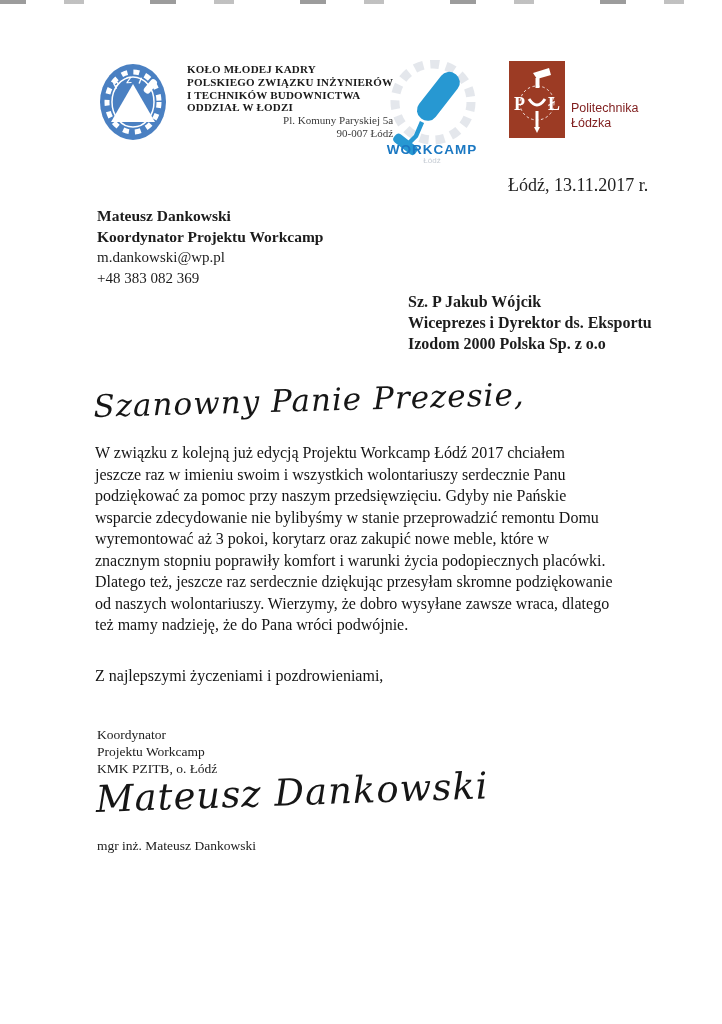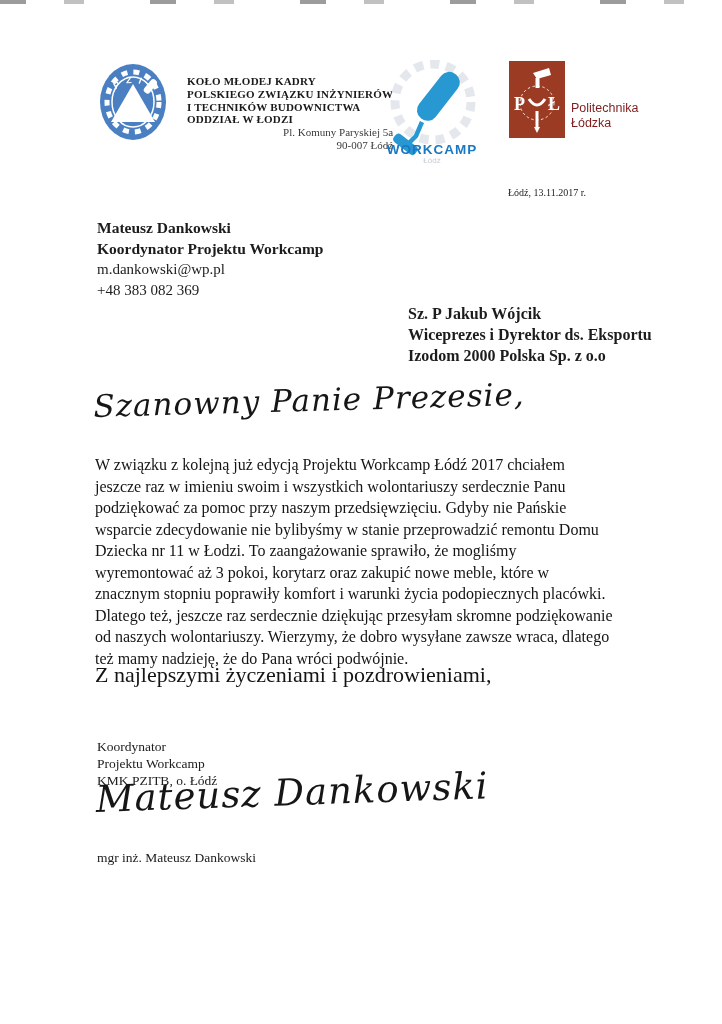--- a/index.html
+++ b/index.html
@@ -10,51 +10,51 @@
     font-family:"Liberation Serif", serif;color:#1c1c1c;
   }
   .scan-edge-top{
     position:absolute;top:0;left:0;width:100%;height:4px;opacity:.55;
     background:repeating-linear-gradient(90deg,
       rgba(30,30,30,.8) 0 26px, transparent 26px 64px,
       rgba(30,30,30,.5) 64px 84px, transparent 84px 150px);
   }
   .abs{position:absolute;}
   .nowrap{white-space:nowrap;}
-  .serif{font-family:"Liberation Serif", serif;margin-top:12px;}
+  .serif{font-family:"Liberation Serif", serif;}
   .sans{font-family:"Liberation Sans", sans-serif;}
   .bold{font-weight:bold;}
 
   
   .org-block{left:187px;top:63px;font-size:11px;line-height:12.8px;color:#1a1a1a;}
   .org-line{font-weight:bold;letter-spacing:.2px;}
   .org-addr{font-weight:normal;color:#3a3a3a;text-align:right;}
   .tul-name{left:571px;top:101px;font-size:12.5px;line-height:15px;color:#7f1d1d;}
 
   
-  .date-line{left:508px;top:175px;font-size:10px;color:#222;}
+  .date-line{left:508px;top:175px;font-size:18px;color:#222;}
 
   
   .sender{left:97px;top:206px;font-size:15.5px;line-height:20.5px;}
   .sender .plain{font-size:15px;}
 
   
   .recipient{left:408px;top:291px;font-size:16px;line-height:21px;font-weight:bold;}
 
   
   .hand{
     font-family:"DejaVu Serif", serif;font-style:italic;color:#161616;
     letter-spacing:1px;
   }
   .greeting{left:93px;top:388px;font-size:31px;transform:rotate(-1.6deg);transform-origin:left top;}
   .signature-script{left:95px;top:778px;font-size:37px;transform:rotate(-2deg);transform-origin:left top;}
 
   
   .body-text{left:95px;top:442px;font-size:16px;line-height:21.5px;color:#141414;}
-  .closing{left:95px;top:650px;font-size:22px;color:#141414;}
+  .closing{left:95px;top:667px;font-size:16px;color:#141414;}
 
   
   .role-block{left:97px;top:726px;font-size:13.5px;line-height:17px;color:#202020;}
   .printed-name{left:97px;top:838px;font-size:13.5px;color:#202020;}
 </style>
 </head>
 <body>
 
 <div class="page">
 
@@ -130,21 +130,20 @@
     <div class="nowrap">Izodom 2000 Polska Sp. z o.o</div>
   </div>
 
   <div class="abs greeting hand nowrap">Szanowny Panie Prezesie,</div>
 
   <div class="abs body-text serif">
     <div class="nowrap">W związku z kolejną już edycją Projektu Workcamp Łódź 2017 chciałem</div>
     <div class="nowrap">jeszcze raz w imieniu swoim i wszystkich wolontariuszy serdecznie Panu</div>
     <div class="nowrap">podziękować za pomoc przy naszym przedsięwzięciu. Gdyby nie Pańskie</div>
     <div class="nowrap">wsparcie zdecydowanie nie bylibyśmy w stanie przeprowadzić remontu Domu</div>
-    <div class="nowrap">Dziecka nr 11 w Łodzi. To zaangażowanie sprawiło, że mogliśmy</div>
     <div class="nowrap">wyremontować aż 3 pokoi, korytarz oraz zakupić nowe meble, które w</div>
     <div class="nowrap">znacznym stopniu poprawiły komfort i warunki życia podopiecznych placówki.</div>
     <div class="nowrap">Dlatego też, jeszcze raz serdecznie dziękując przesyłam skromne podziękowanie</div>
     <div class="nowrap">od naszych wolontariuszy. Wierzymy, że dobro wysyłane zawsze wraca, dlatego</div>
     <div class="nowrap">też mamy nadzieję, że do Pana wróci podwójnie.</div>
   </div>
 
   <div class="abs closing serif nowrap">Z najlepszymi życzeniami i pozdrowieniami,</div>
 
   <div class="abs role-block serif">

